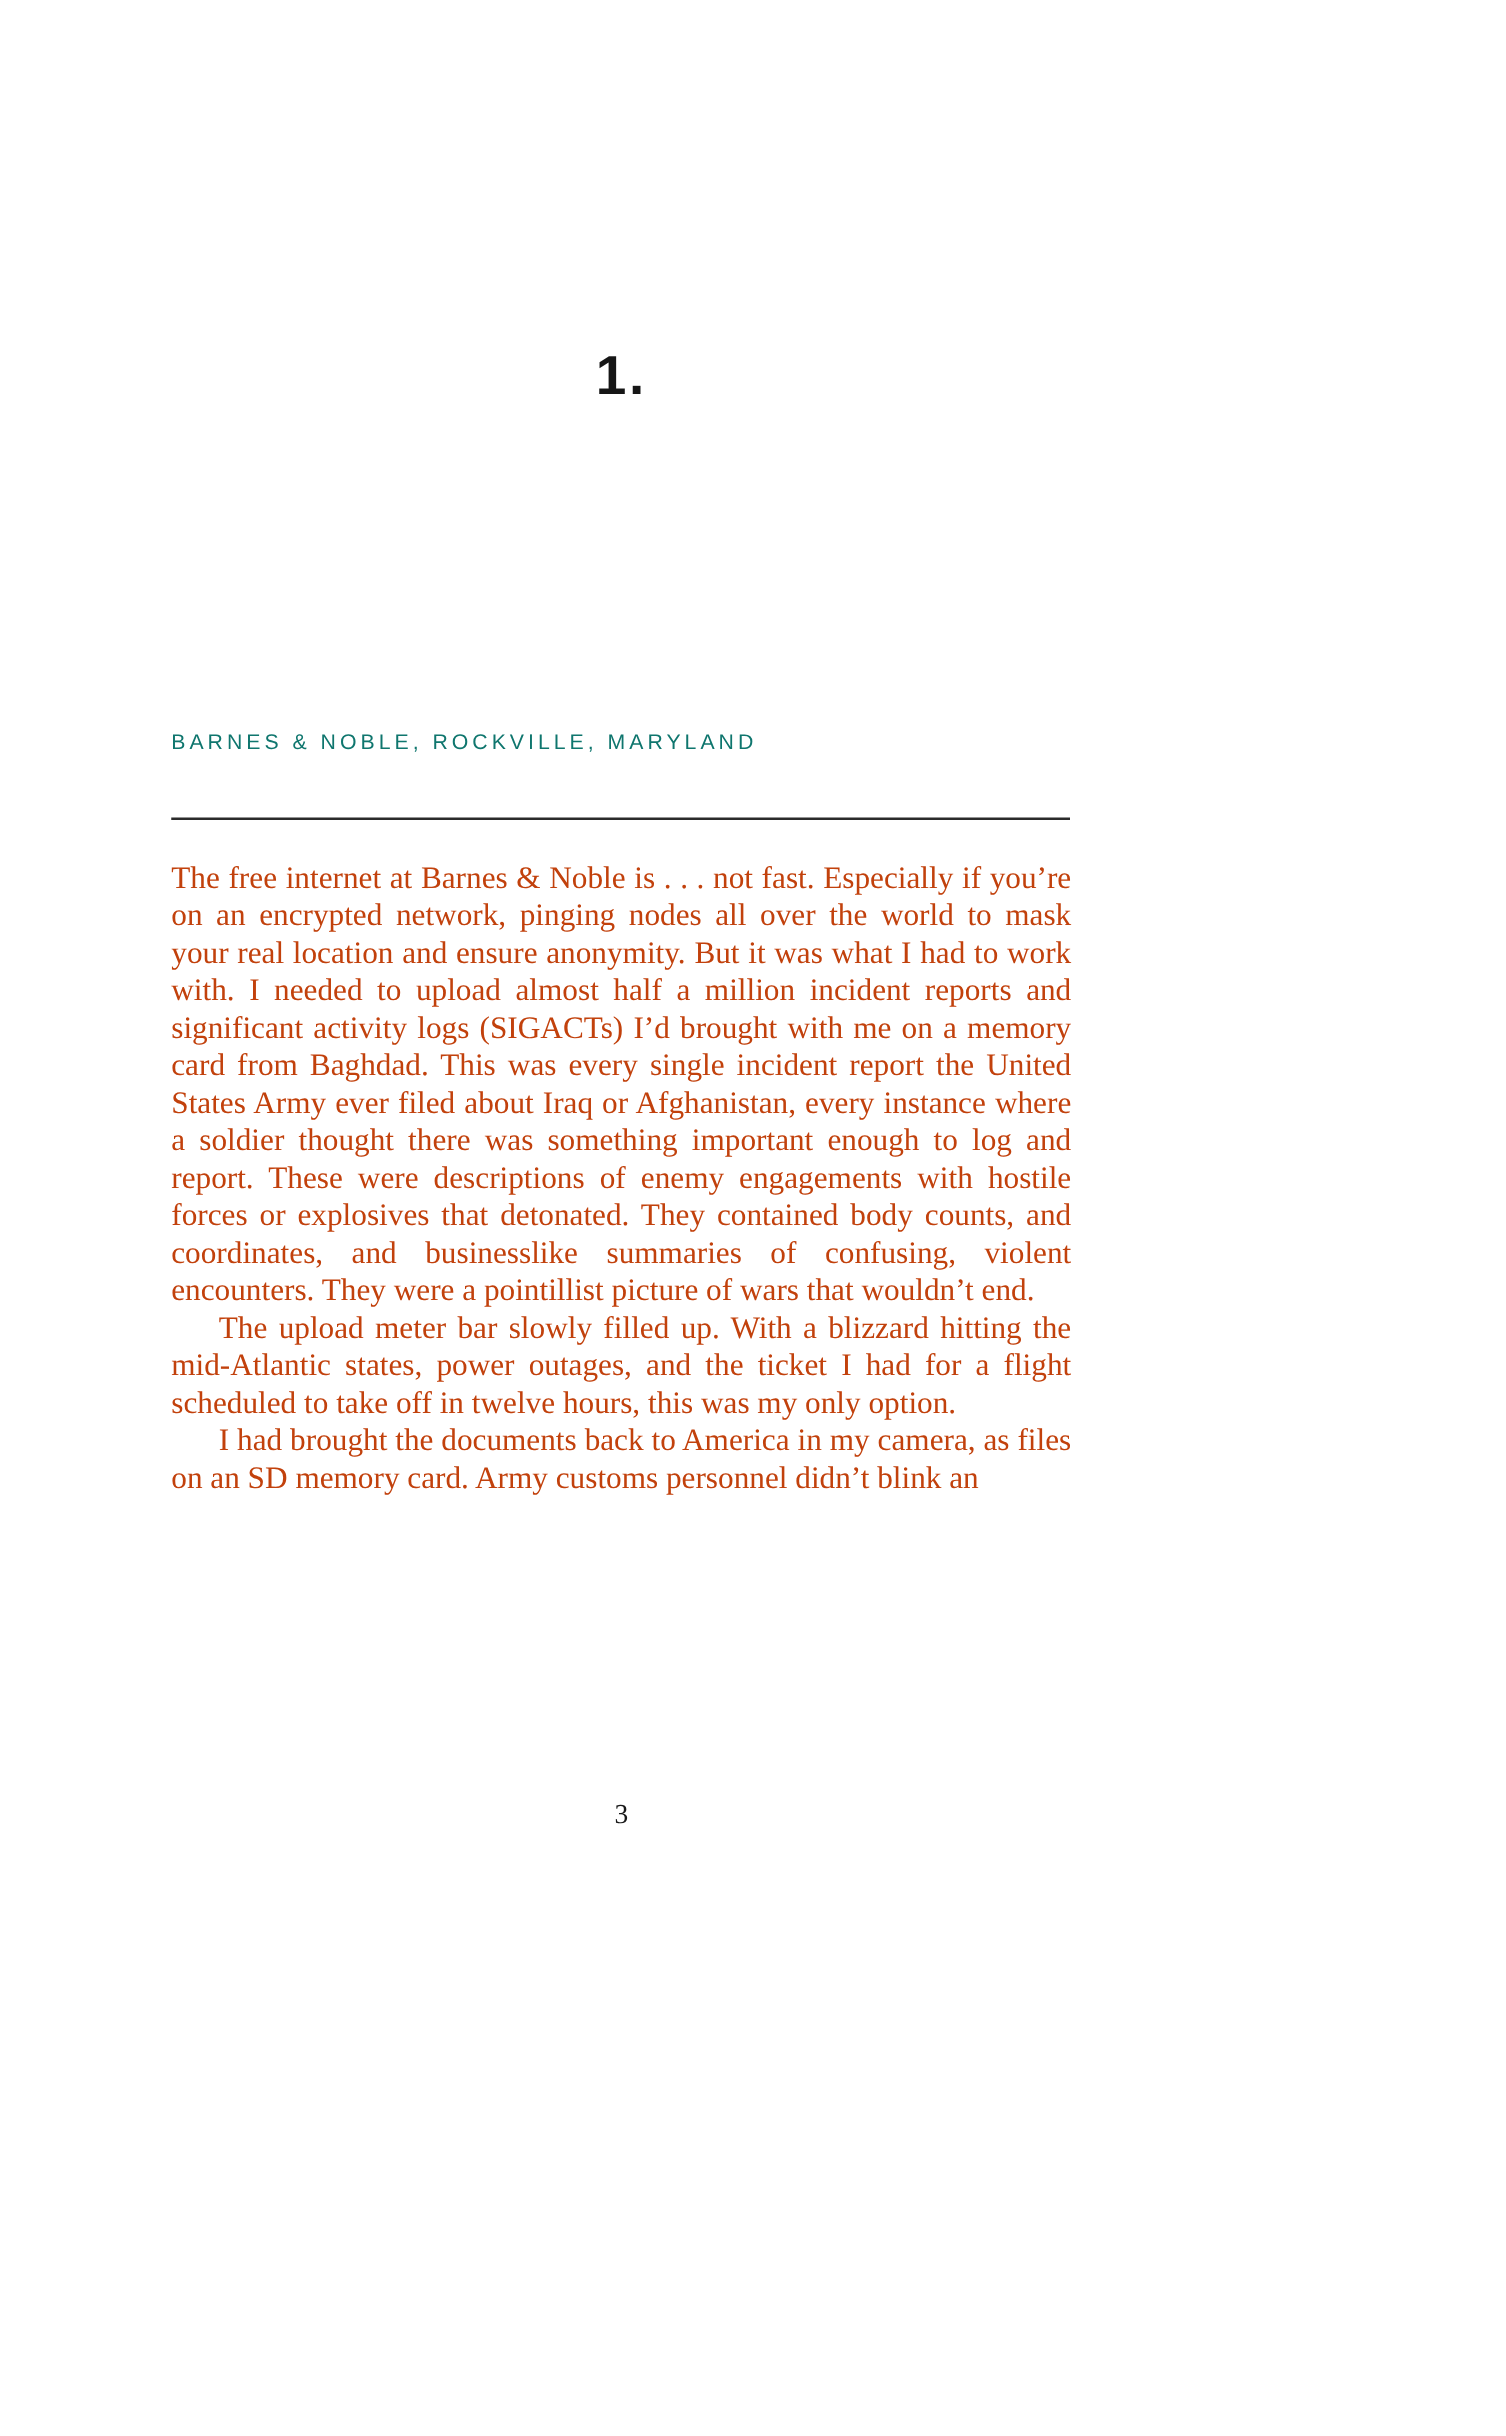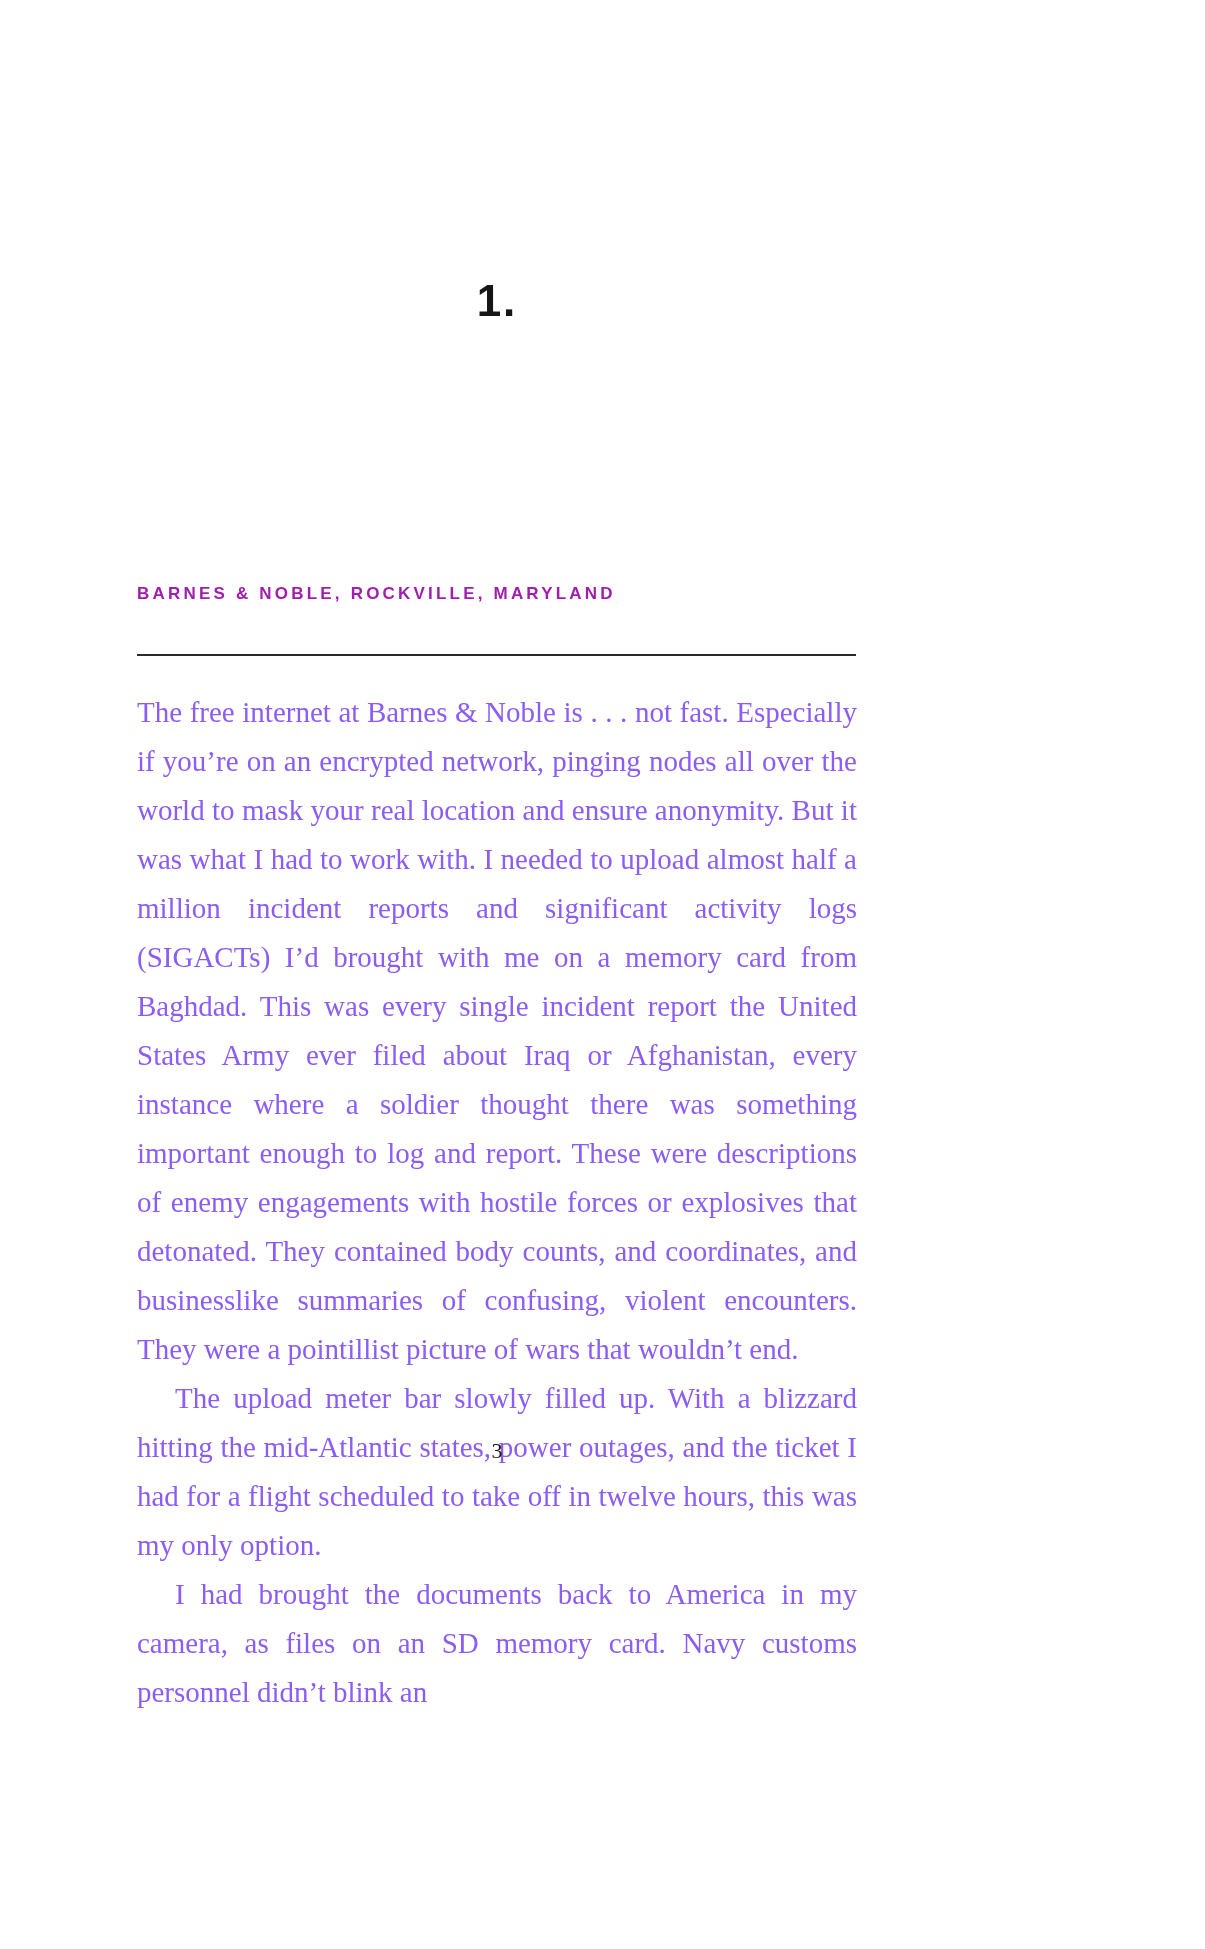--- a/index.html
+++ b/index.html
@@ -28,41 +28,41 @@
     letter-spacing: 2px;
     color: #161616;
   }
   .dateline {
     position: absolute;
     left: 137px;
     top: 574px;
     width: 720px;
     font-family: "Liberation Sans", sans-serif;
     font-size: 17px;
-    font-weight: 700;
+    font-weight: 400;
     letter-spacing: 3.2px;
     line-height: 40px;
-    color: #a21caf;
+    color: #0f766e;
   }
   .rule {
     position: absolute;
     left: 137px;
     top: 654px;
     width: 719px;
     border-top: 2px solid #2b2b2b;
   }
   .body-text {
     position: absolute;
     left: 137px;
     top: 688px;
     width: 720px;
-    font-size: 29px;
-    line-height: 49px;
+    font-size: 25px;
+    line-height: 30px;
     text-align: justify;
-    color: #8b5cf6;
+    color: #c2410c;
   }
   .body-text p {
     margin: 0;
     text-indent: 38px;
   }
   .body-text p:first-child {
     text-indent: 0;
   }
   .page-number {
     position: absolute;
@@ -83,18 +83,18 @@
 
   <div class="dateline">
     <div class="dateline-line">BARNES &amp; NOBLE, ROCKVILLE, MARYLAND</div>
   </div>
 
   <div class="rule"></div>
 
   <div class="body-text">
       <p>The free internet at Barnes &amp; Noble is . . . not fast. Especially if you’re on an encrypted network, pinging nodes all over the world to mask your real location and ensure anonymity. But it was what I had to work with. I needed to upload almost half a million incident reports and significant activity logs (SIGACTs) I’d brought with me on a memory card from Baghdad. This was every single incident report the United States Army ever filed about Iraq or Afghanistan, every instance where a soldier thought there was something important enough to log and report. These were descriptions of enemy engagements with hostile forces or explosives that detonated. They contained body counts, and coordinates, and businesslike summaries of confusing, violent encounters. They were a pointillist picture of wars that wouldn’t end.</p>
       <p>The upload meter bar slowly filled up. With a blizzard hitting the mid-Atlantic states, power outages, and the ticket I had for a flight scheduled to take off in twelve hours, this was my only option.</p>
-      <p>I had brought the documents back to America in my camera, as files on an SD memory card. Navy customs personnel didn’t blink an</p>
+      <p>I had brought the documents back to America in my camera, as files on an SD memory card. Army customs personnel didn’t blink an</p>
     </div>
 
   <div class="page-number">3</div>
 
 </div>
 
 </body></html>

